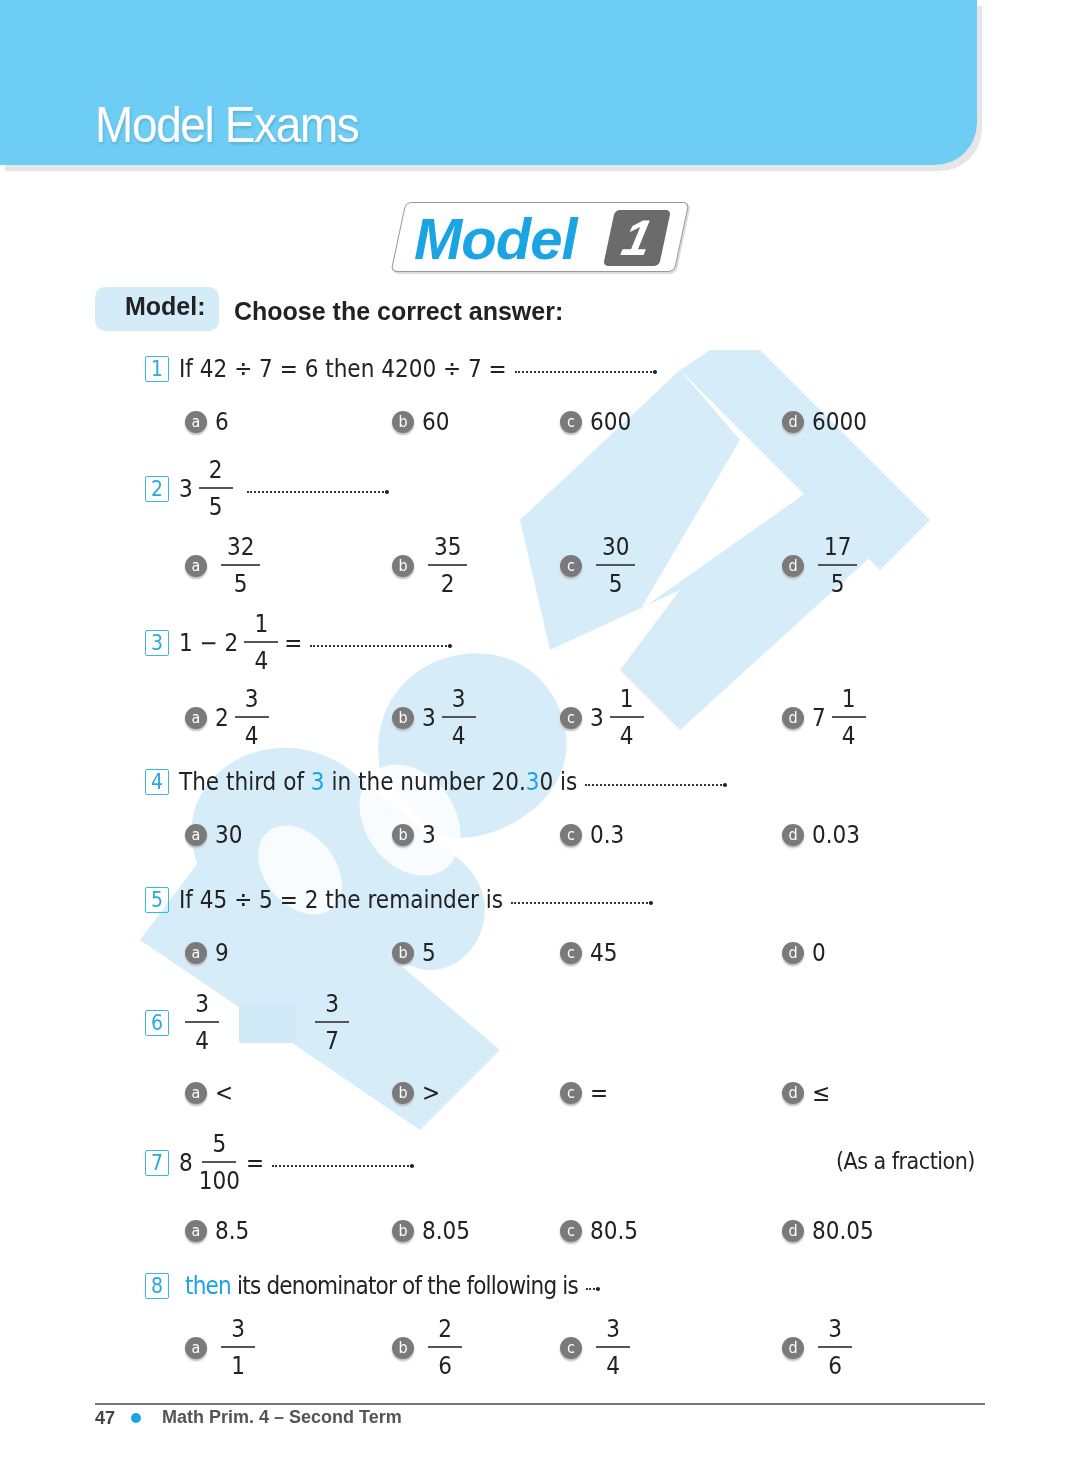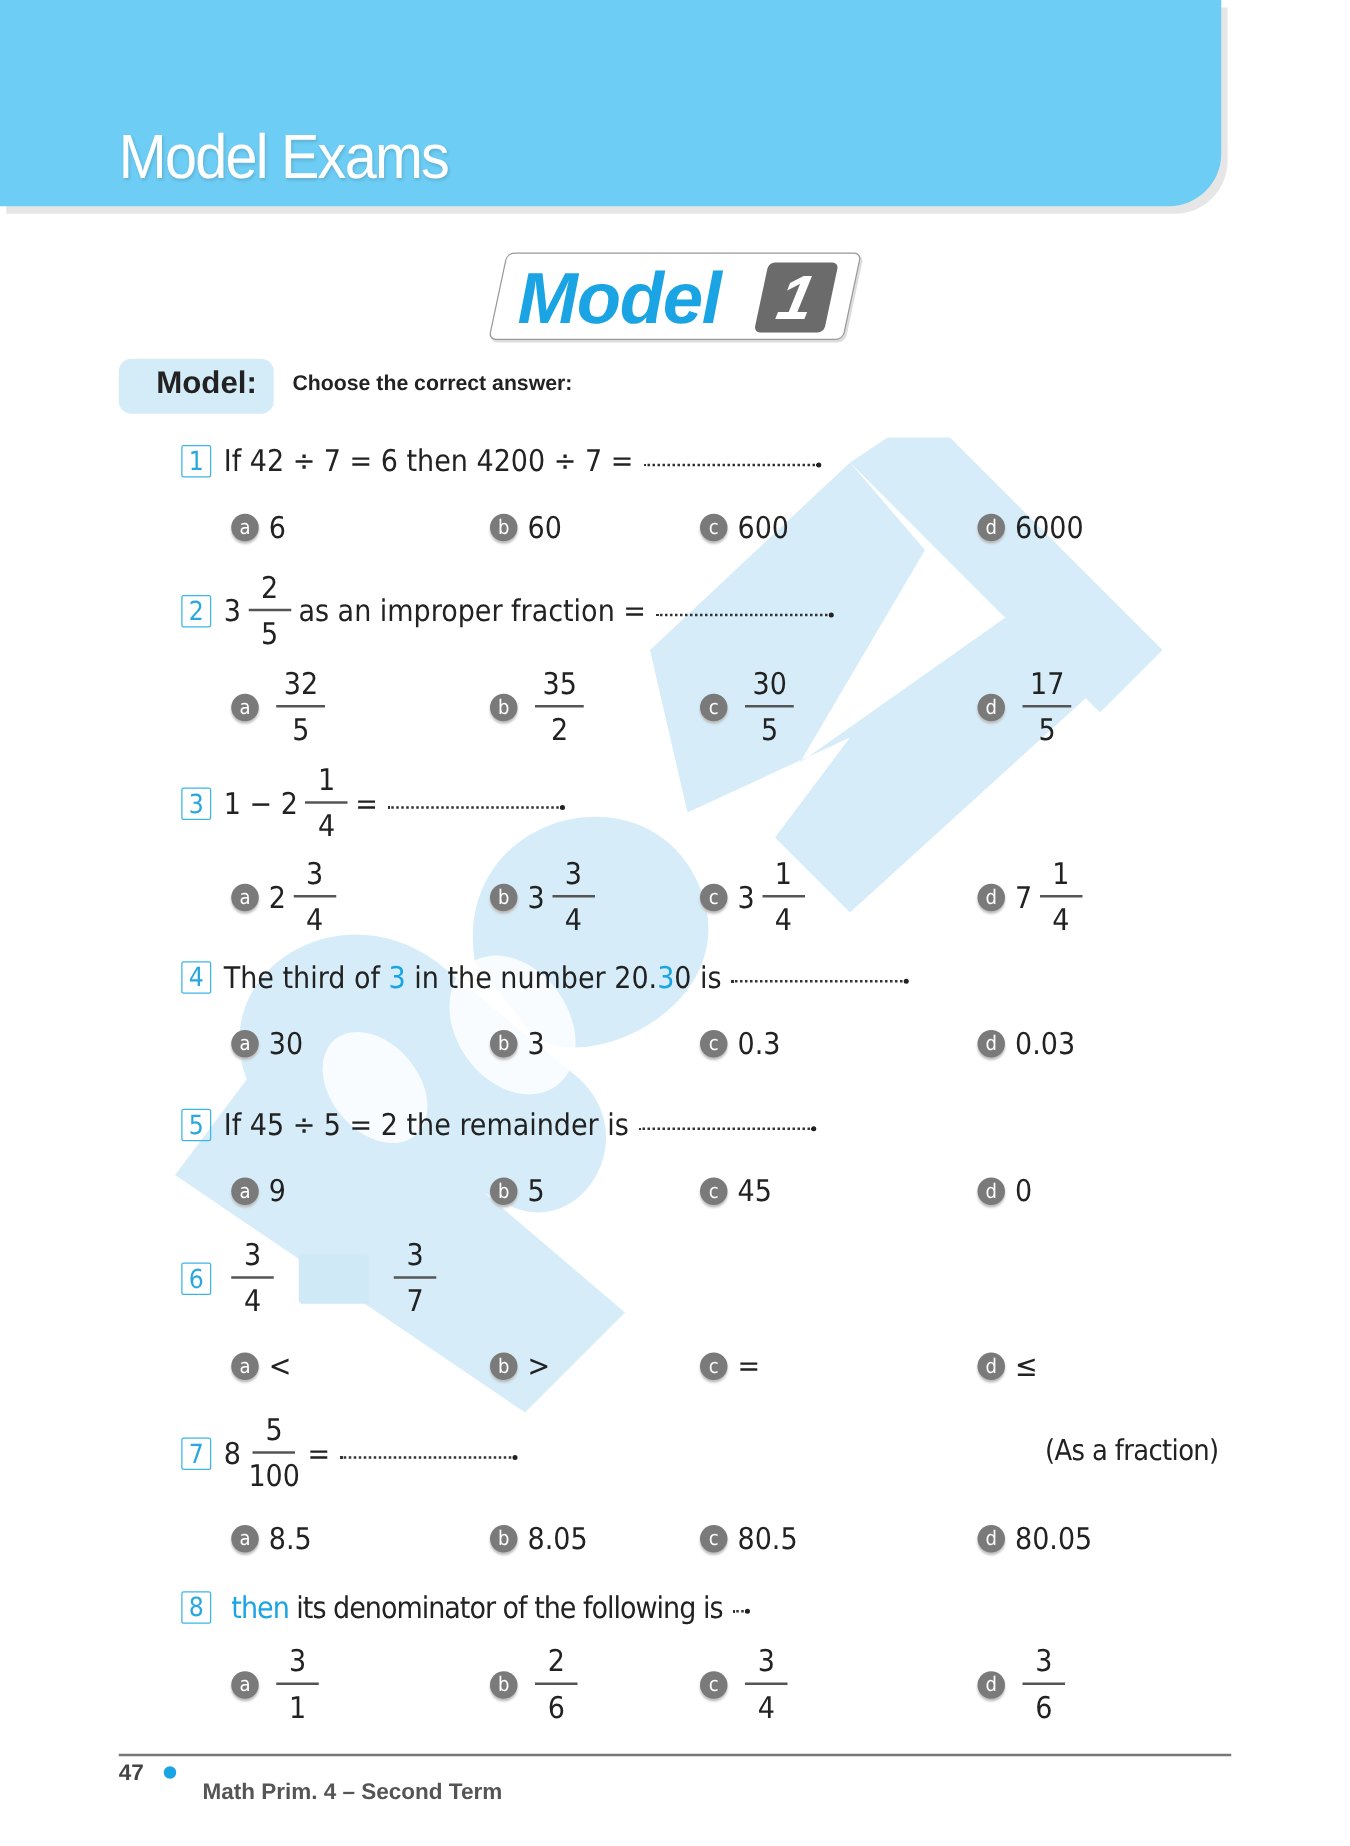--- a/index.html
+++ b/index.html
@@ -34,21 +34,21 @@
   .first-pill {
     position: absolute; left: 95px; top: 287px; width: 124px; height: 44px; background: #d4ecf8;
     border-radius: 10px;
   }
   .first-label {
     position: absolute; left: 125px; top: 292px; font-family: "Liberation Sans", sans-serif;
     font-size: 25px; font-weight: bold; color: #222;
   }
   .instruction {
     position: absolute; left: 234px; top: 297px; font-family: "Liberation Sans", sans-serif;
-    font-size: 17px; font-weight: bold; color: #222;
+    font-size: 25px; font-weight: bold; color: #222;
   }
   .watermark { position: absolute; left: 120px; top: 350px; width: 830px; height: 780px; z-index: 0; }
   .q { position: absolute; z-index: 1; font-size: 24px; color: #222; white-space: nowrap; display: flex; align-items: center; }
   .qnum {
     display: inline-block; width: 22px; height: 24px; border: 1.5px solid #3cb6e6; color: #29a8e0;
     font-size: 21px; line-height: 24px; text-align: center; margin-right: 10px; border-radius: 2px;
   }
   .dots { display: inline-block; width: 140px; border-bottom: 2px dotted #333; height: 10px; margin-left: 8px; position: relative; top: -2px; }
   .dots::after { content: ""; position: absolute; right: -2px; bottom: -3px; width: 4px; height: 4px; background: #222; border-radius: 50%; }
   .hl { color: #1aa4e3; }
@@ -59,21 +59,21 @@
     box-shadow: 0 2px 2px #bbb;
   }
   .frac { display: inline-flex; flex-direction: column; align-items: center; margin: 0 6px; line-height: 1; }
   .frac .n { padding: 0 6px 5px 6px; border-bottom: 2px solid #555; min-width: 22px; text-align: center; }
   .frac .d { padding-top: 6px; }
   .whole { margin-right: 0; }
   .cmp-box { display: inline-block; width: 56px; height: 40px; background: #cfe9f7; border-radius: 3px; margin: 0 14px; }
   .footer-line { position: absolute; left: 95px; top: 1403px; width: 890px; height: 1.5px; background: #777; }
   .page-num { position: absolute; left: 95px; top: 1408px; font-family: "Liberation Sans", sans-serif; font-weight: bold; font-size: 18px; color: #444; }
   .footer-dot { position: absolute; left: 131px; top: 1413px; width: 10px; height: 10px; border-radius: 50%; background: #1aa4e3; }
-  .footer-text { position: absolute; left: 162px; top: 1407px; font-family: "Liberation Sans", sans-serif; font-weight: bold; font-size: 18px; color: #555; margin-top: 16px; }
+  .footer-text { position: absolute; left: 162px; top: 1407px; font-family: "Liberation Sans", sans-serif; font-weight: bold; font-size: 18px; color: #555; }
   .note { position: absolute; z-index:1; left: 836px; top: 1148px; font-size: 23px; color: #222; letter-spacing: -0.5px; }
 </style>
 </head>
 <body>
 
 <div class="header-band"></div>
 <div class="header-title">Model Exams</div>
 
 <div class="model-badge"></div>
 <div class="model-text">Model</div>
@@ -119,21 +119,20 @@
     <span>6000</span>
   </div>
 
 <div class="q" style="left:145px; top:458px;">
   <span class="qnum">2</span>
   <span class="whole">3</span>
   <span class="frac">
       <span class="n">2</span>
       <span class="d">5</span>
     </span>
-  <span>as an improper fraction =</span>
   <span class="dots"></span>
 </div>
 <div class="opt" style="left:185px; top:535px;">
     <span class="bullet">a</span>
     <span class="frac">
       <span class="n">32</span>
       <span class="d">5</span>
     </span>
   </div>
 <div class="opt" style="left:392px; top:535px;">

